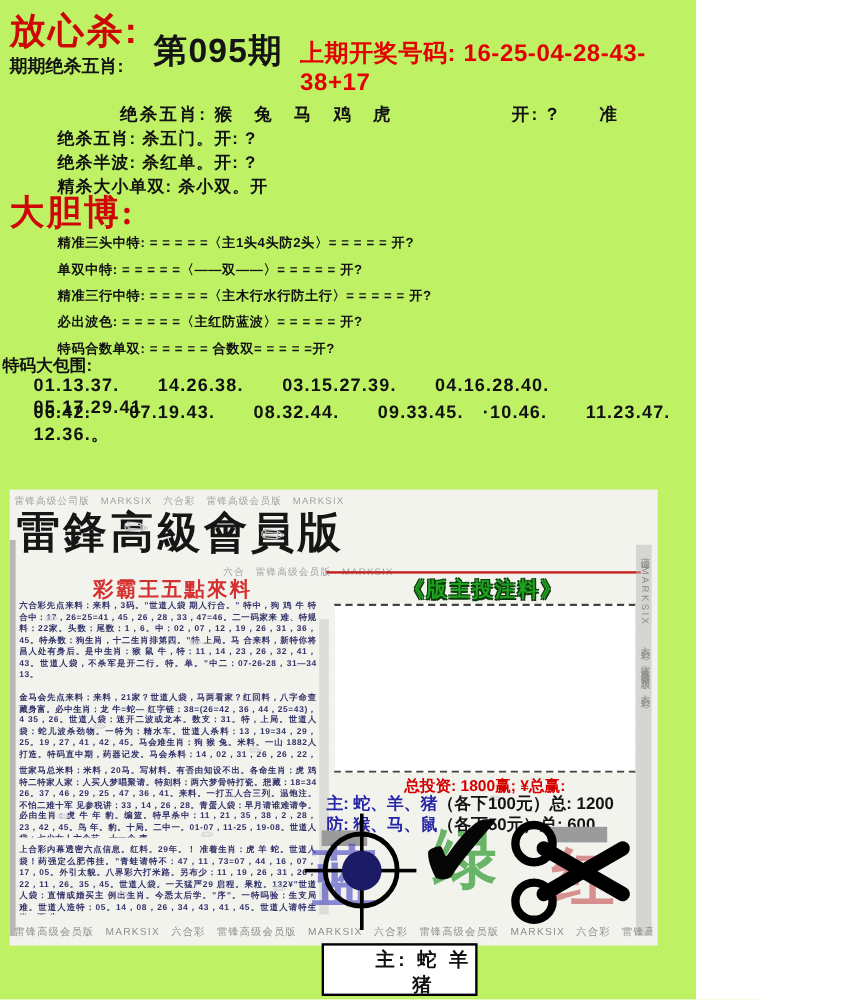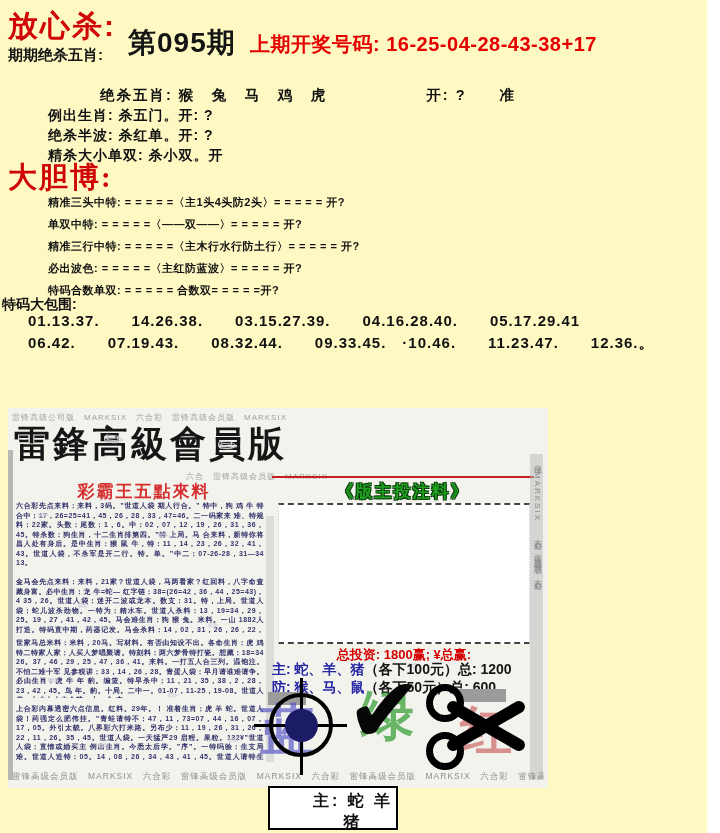--- a/index.html
+++ b/index.html
@@ -1,16 +1,16 @@
 <!DOCTYPE html>
 <html><head>
 <meta charset="utf-8">
 <style>
   html,body{margin:0;padding:0;background:#fff;}
-  .page{position:relative;width:707px;height:833px;background:#fef9c3;overflow:hidden;
+  .page{position:relative;width:580px;height:833px;background:#bef264;overflow:hidden;
         font-family:"Liberation Sans","DejaVu Sans",sans-serif;color:#111;}
   .abs{position:absolute;}
   
   .t-fangxin{left:8px;top:6px;font-size:30px;font-weight:bold;color:#cf0606;letter-spacing:2px;}
   .t-sub{left:8px;top:46px;font-size:15px;font-weight:bold;color:#141414;}
   .t-issue{left:128px;top:24px;font-size:28px;font-weight:bold;color:#141414;letter-spacing:1px;}
   .t-lastdraw{left:250px;top:31px;font-size:20px;font-weight:bold;color:#e40000;letter-spacing:.5px;}
   .k-line1{left:100px;top:86px;font-size:14.5px;font-weight:bold;letter-spacing:2px;}
   .k-line{left:48px;font-size:14px;font-weight:bold;letter-spacing:1px;}
   .k2{top:107px;} .k3{top:127px;} .k4{top:147px;}
@@ -79,21 +79,21 @@
 <body>
 
 <div class="page">
 
   <div class="abs t-fangxin">放心杀:</div>
   <div class="abs t-sub">期期绝杀五肖:</div>
   <div class="abs t-issue">第095期</div>
   <div class="abs t-lastdraw">上期开奖号码: 16-25-04-28-43-38+17</div>
 
   <div class="abs k-line1">绝杀五肖: 猴　兔　马　鸡　虎　　　　　　开: ?　　准</div>
-  <div class="abs k-line k2">例出生肖: 杀五门。开: ?</div>
+  <div class="abs k-line k2">绝杀五肖: 杀五门。开: ?</div>
   <div class="abs k-line k3">绝杀半波: 杀红单。开: ?</div>
   <div class="abs k-line k4">精杀大小单双: 杀小双。开</div>
 
   <div class="abs t-dadan">大胆博:</div>
   <div class="abs d-line d0">精准三头中特: = = = = =〈主1头4头防2头〉= = = = =  开?</div>
   <div class="abs d-line d1">单双中特: = = = = =〈——双——〉= = = = =  开?</div>
   <div class="abs d-line d2">精准三行中特: = = = = =〈主木行水行防土行〉= = = = =  开?</div>
   <div class="abs d-line d3">必出波色: = = = = =〈主红防蓝波〉= = = = =  开?</div>
   <div class="abs d-line d4">特码合数单双: = = = = =  合数双= = = = =开?</div>
 

